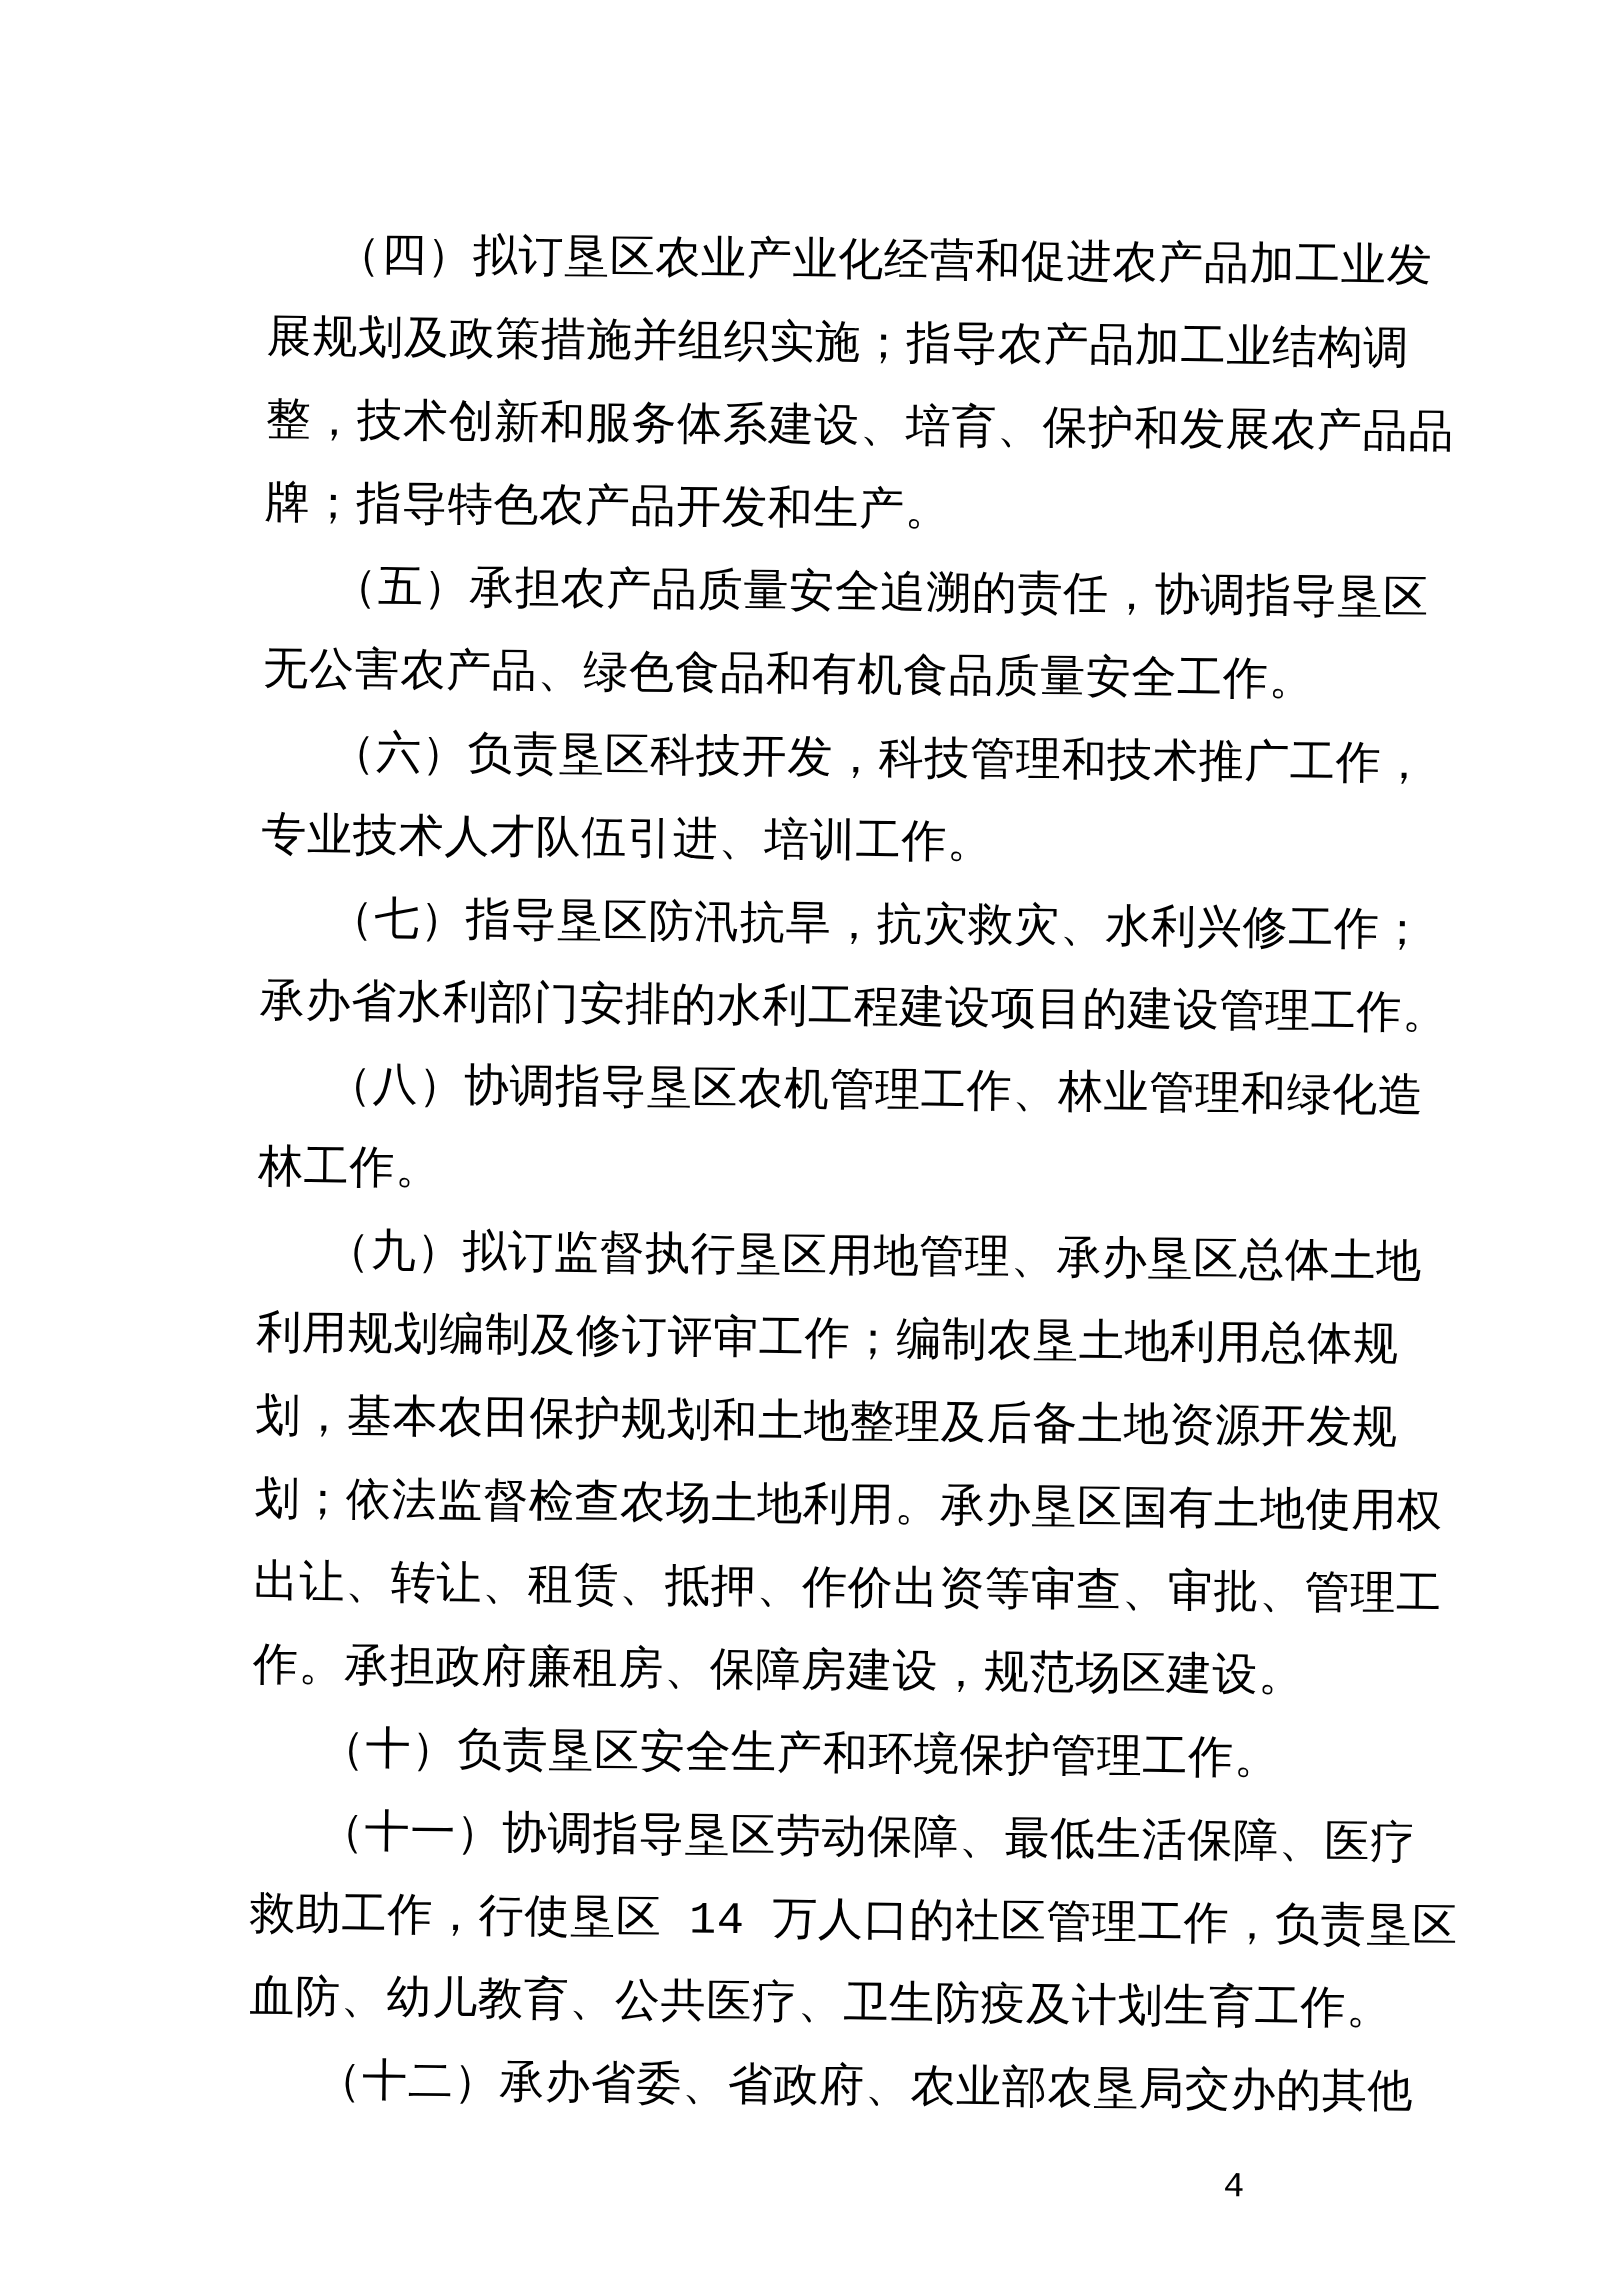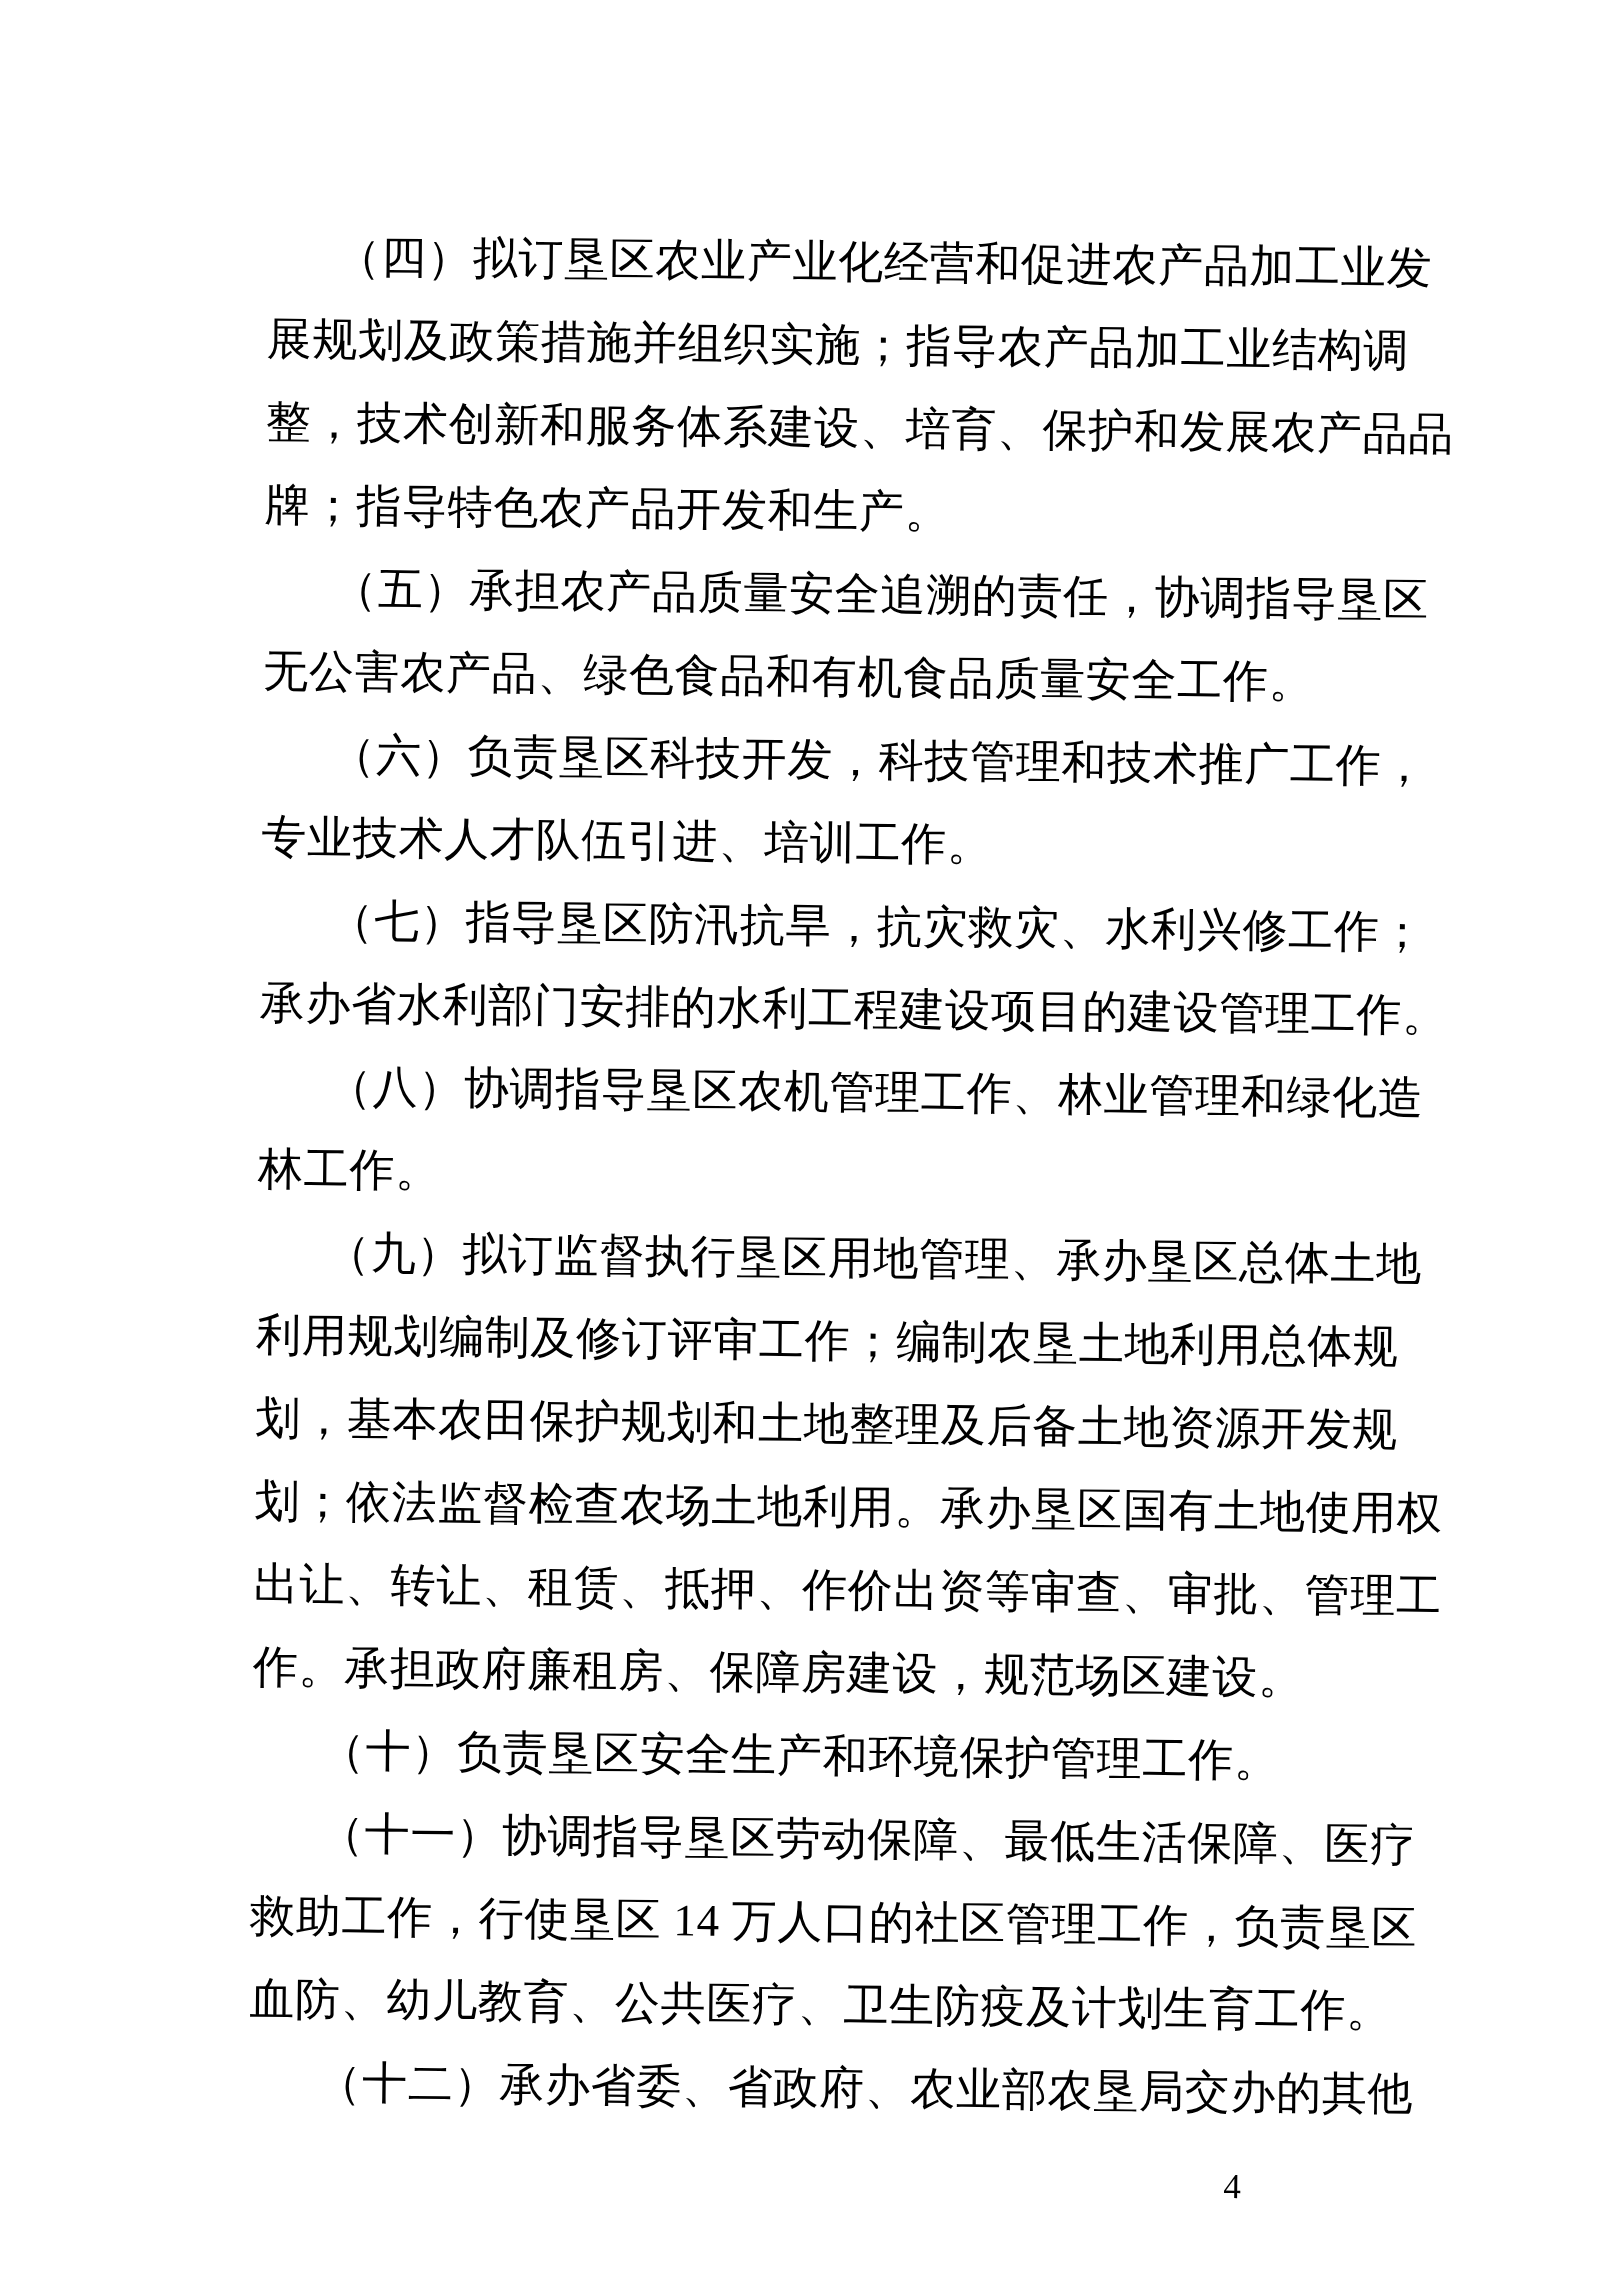--- a/index.html
+++ b/index.html
@@ -6,21 +6,21 @@
     margin: 0;
     padding: 0;
     background: #ffffff;
   }
   .page {
     position: relative;
     width: 1615px;
     height: 2295px;
     background: #ffffff;
     overflow: hidden;
-    font-family: Liberation Serif, serif;
+    font-family: Liberation Mono, monospace;
     color: #000000;
   }
   
   .text-block {
     position: absolute;
     left: 268px;
     top: 215px;
     width: 1172px;
     transform: rotate(0.6deg);
     transform-origin: 0 0;

